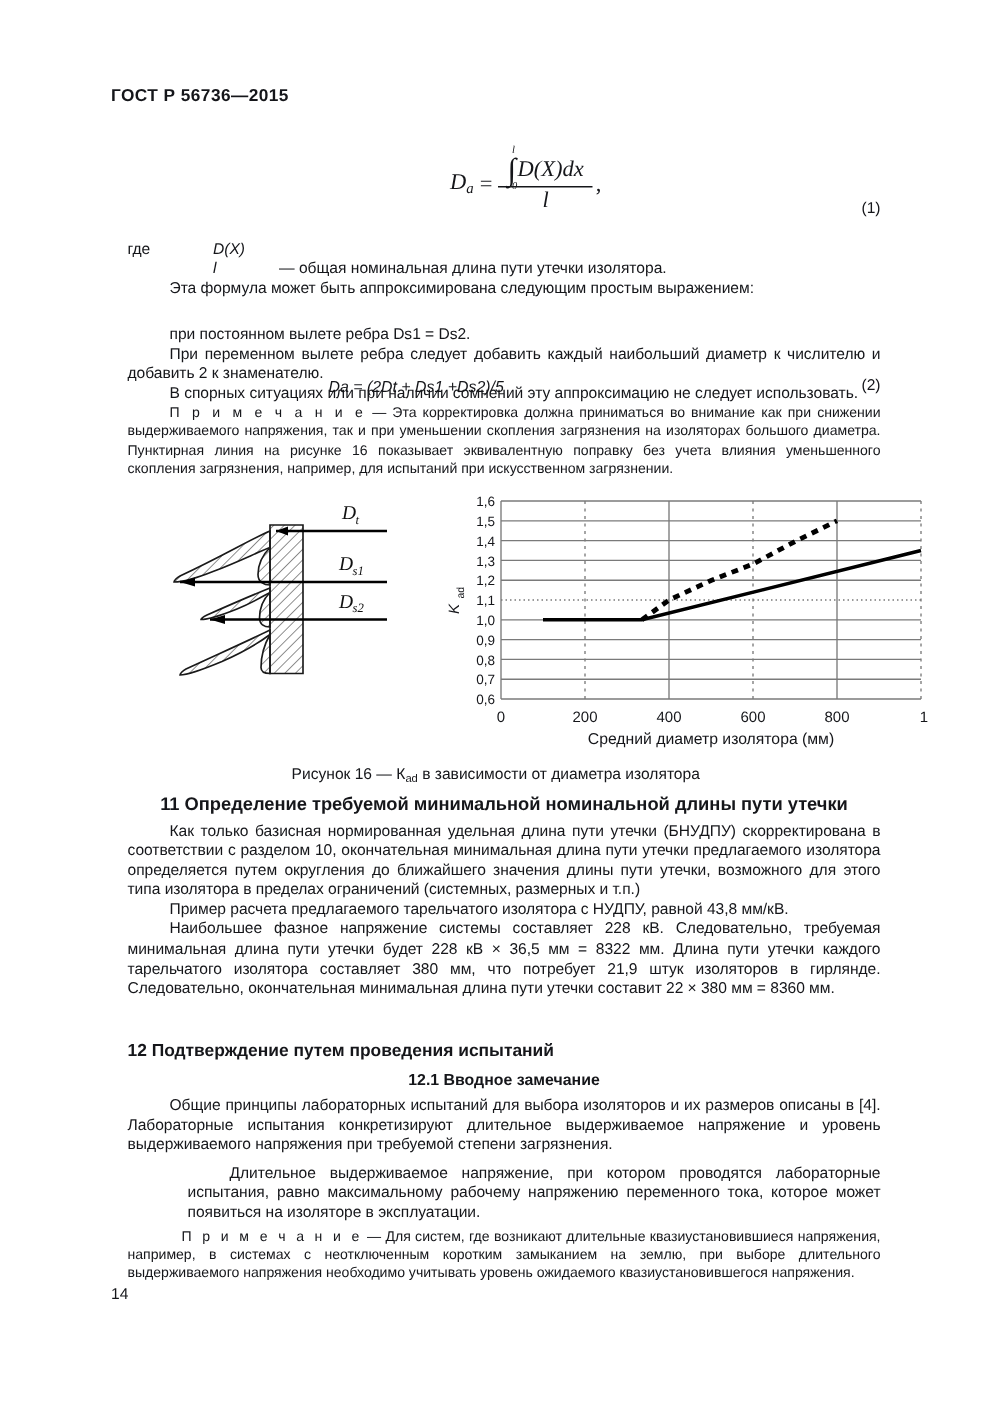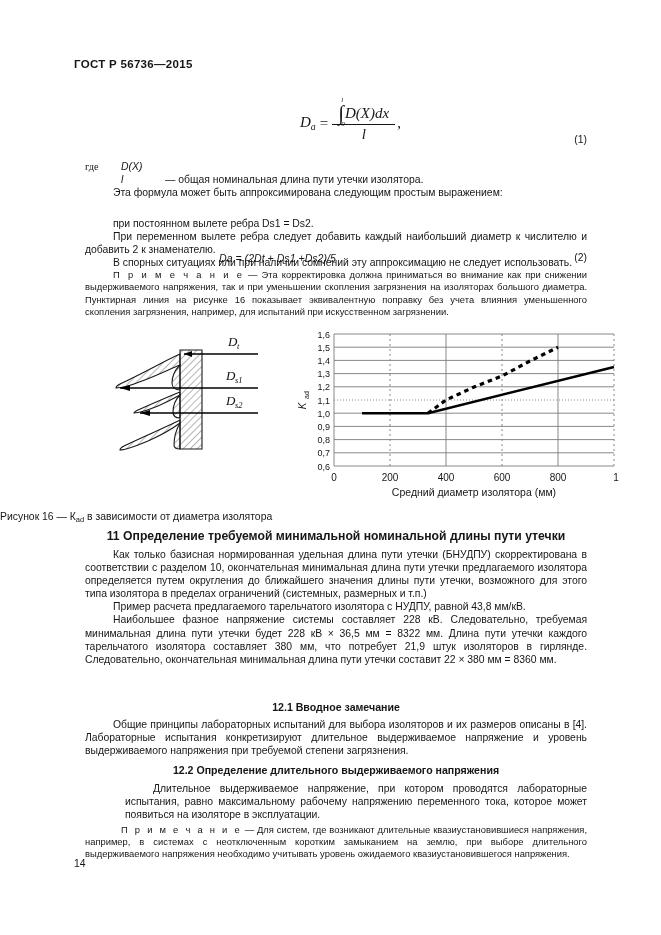--- a/index.html
+++ b/index.html
@@ -78,21 +78,21 @@
 
   .italic { font-style: italic; }
   .sub { font-size: 0.74em; vertical-align: -0.28em; }
 
   
   .defrow {
     display: flex;
     font-size: 10.4px;
     line-height: 13.1px;
   }
-  .defrow .lead { width: 36px; flex: none; font-family: Liberation Serif, serif; }
+  .defrow .lead { width: 57px; flex: none; }
   .defrow .sym  { width: 44px; flex: none; font-style: italic; }
   .defrow .txt  { flex: 1; }
 
   
   .formula-block {
     position: relative;
     height: 52px;
   }
   .frac-wrap {
     position: absolute;
@@ -189,20 +189,21 @@
     left: 296px;
     top: 0px;
     text-align: center;
   }
 
   .fig-caption {
     position: absolute;
     left: 0;
     top: 511px;
     width: 661px;
+    text-align: center;
     font-size: 10.4px;
   }
   .fig-caption .sub { font-size: 0.72em; vertical-align: -0.28em; }
 
   .pagenum {
     position: absolute;
     left: 74px;
     top: 858px;
     font-size: 10.4px;
   }
@@ -371,21 +372,21 @@
   </div>
 
   <div class="col" style="top:529px;">
     <h2 class="sec">11 Определение требуемой минимальной номинальной длины пути утечки</h2>
     <p class="body" style="margin-top:5px;">Как только базисная нормированная удельная длина пути утечки (БНУДПУ) скорректирована в соответствии с разделом 10, окончательная минимальная длина пути утечки предлагаемого изолятора определяется путем округления до ближайшего значения длины пути утечки, возможного для этого типа изолятора в пределах ограничений (системных, размерных и т.п.)</p>
     <p class="body">Пример расчета  предлагаемого тарельчатого изолятора с НУДПУ, равной 43,8 мм/кВ.</p>
     <p class="body">Наибольшее фазное напряжение системы составляет 228 кВ. Следовательно, требуемая минимальная длина пути утечки будет 228 кВ × 36,5 мм = 8322 мм. Длина пути утечки каждого тарельчатого изолятора составляет 380 мм, что потребует 21,9 штук изоляторов в гирлянде. Следовательно, окончательная минимальная длина пути утечки составит 22 × 380 мм = 8360 мм.</p>
   </div>
 
   <div class="col" style="top:694px;">
+    <h2 class="sec left">12 Подтверждение путем проведения испытаний</h2>
     <h3 class="subsec" style="margin-top:7px;">12.1 Вводное замечание</h3>
     <p class="body" style="margin-top:5px;">Общие принципы лабораторных испытаний для выбора изоляторов и их размеров описаны в [4]. Лабораторные испытания конкретизируют длительное выдерживаемое напряжение и уровень выдерживаемого напряжения при требуемой степени загрязнения.</p>
-    <h3 class="subsec" style="margin-top:7px;">12.2 Определение длительного выдерживаемого напряжения</h3>
     <p class="body" style="margin-top:6px;margin-left:40px;">Длительное выдерживаемое напряжение, при котором проводятся лабораторные испытания, равно максимальному рабочему напряжению переменного тока, которое может появиться на изоляторе в эксплуатации.</p>
     <p class="note" style="margin-top:2px; text-indent:36px;"><span class="noteword">П р и м е ч а н и е</span><span> — </span><span>Для систем, где возникают длительные квазиустановившиеся напряжения, например, в системах с неотключенным коротким замыканием на землю, при выборе длительного выдерживаемого напряжения необходимо учитывать уровень ожидаемого квазиустановившегося напряжения.</span></p>
   </div>
 
   <div class="pagenum">14</div>
 </div>
 
 </body></html>

